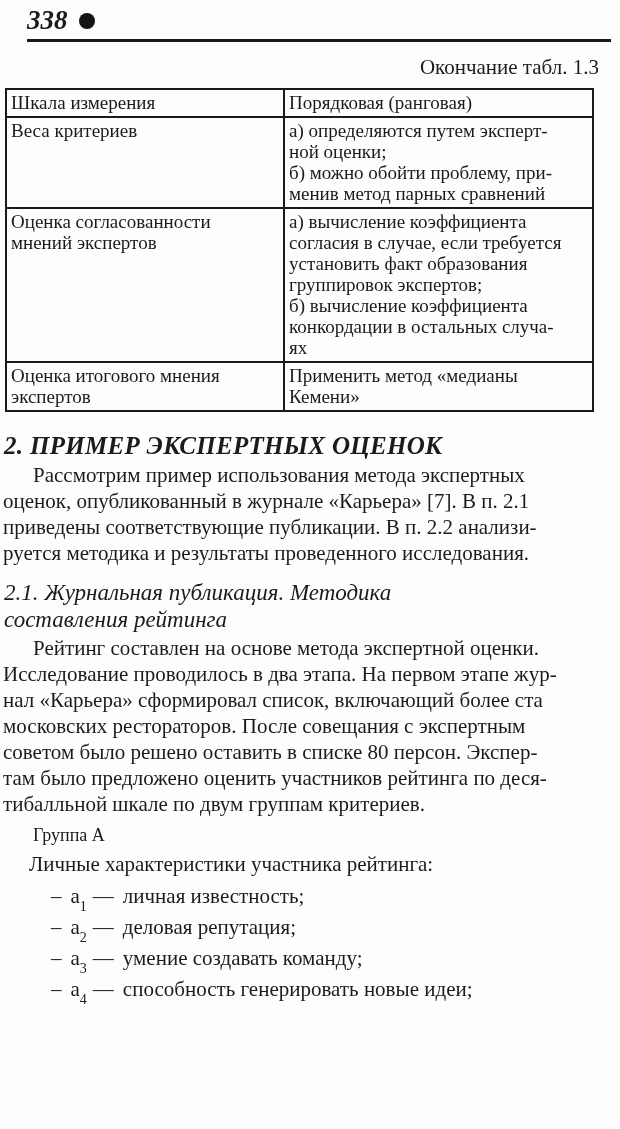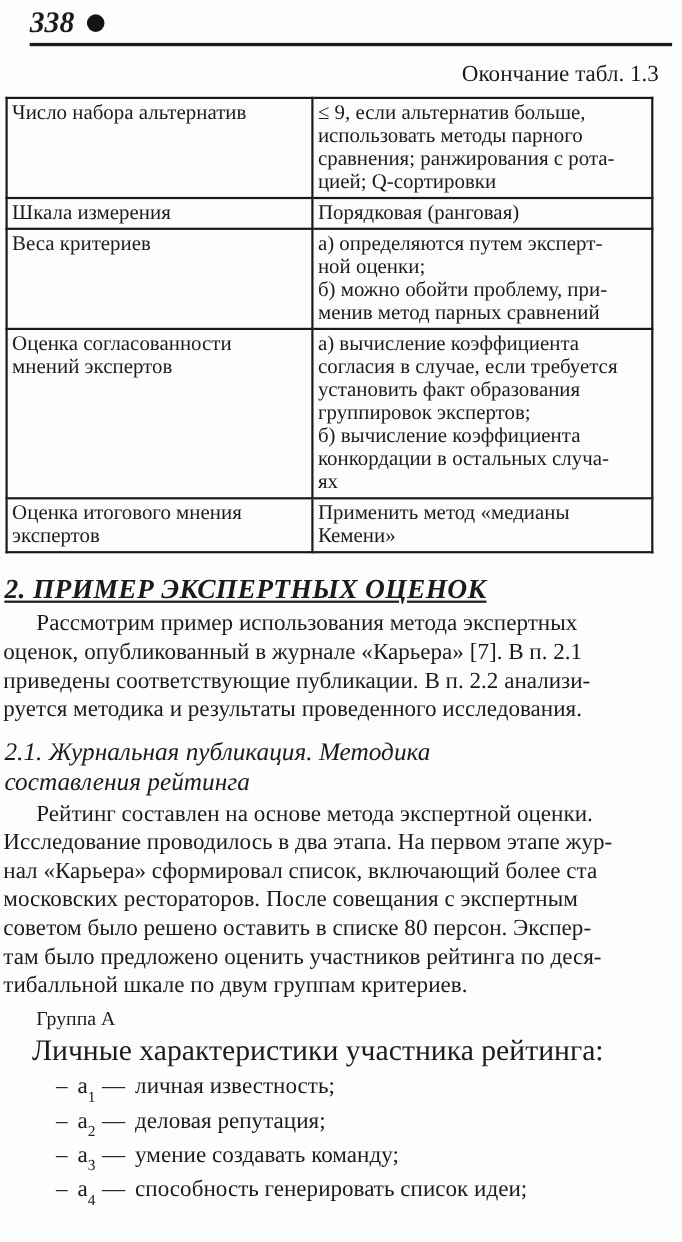--- a/index.html
+++ b/index.html
@@ -52,39 +52,38 @@
   }
   .spec-table td.c1 { width: 278px; }
 
   
   h1.sec {
     font-size: 25px;
     font-style: italic;
     font-weight: bold;
     margin: 20px 0 0 1px;
     letter-spacing: 0.3px;
-    text-decoration: underline;
   }
   p.body {
     font-size: 21px;
     line-height: 26px;
     margin-top: 2px;
     text-indent: 30px;
     white-space: pre-line;
   }
   h2.subsec {
     font-size: 23px;
     font-style: italic;
     font-weight: normal;
     line-height: 27px;
     margin: 13px 0 0 1px;
     white-space: pre-line;
   }
   .group-label { font-size: 18px; line-height: 29px; margin: 4px 0 0 30px; }
-  .group-caption { font-size: 27px; line-height: 29px; margin-left: 26px; }
+  .group-caption { font-size: 21px; line-height: 29px; margin-left: 26px; }
   .criteria { margin-top: 2px; }
   .crit { font-size: 21px; line-height: 31px; margin-left: 48px; }
   .crit .c-dash { margin-right: 9px; }
   .crit .c-sub { font-size: 14px; line-height: 0; position: relative; top: 3px; }
   .crit .c-em { margin: 0 9px 0 6px; }
 </style>
 </head>
 <body>
 
 <div class="page">
@@ -93,27 +92,20 @@
     <div class="page-num-wrap">
       <span class="page-num">338</span>
       <span class="dot"></span>
     </div>
   </div>
 
   <div class="caption">Окончание табл. 1.3</div>
 
   <table class="spec-table">
     <tbody>
-      <tr>
-        <td class="c1">Число набора альтернатив</td>
-        <td class="c2">≤ 9, если альтернатив больше,
-использовать методы парного
-сравнения; ранжирования с рота-
-цией; Q-сортировки</td>
-      </tr>
       <tr>
         <td class="c1">Шкала измерения</td>
         <td class="c2">Порядковая (ранговая)</td>
       </tr>
       <tr>
         <td class="c1">Веса критериев</td>
         <td class="c2">а) определяются путем эксперт-
 ной оценки;
 б) можно обойти проблему, при-
 менив метод парных сравнений</td>
@@ -156,16 +148,16 @@
 там было предложено оценить участников рейтинга по деся-
 тибалльной шкале по двум группам критериев.</p>
 
   <div class="group-label">Группа А</div>
   <div class="group-caption">Личные характеристики участника рейтинга:</div>
 
   <div class="criteria">
     <div class="crit"><span class="c-dash">–</span><span class="c-sym">а</span><sub class="c-sub">1</sub><span class="c-em">—</span><span class="c-text">личная известность;</span></div>
     <div class="crit"><span class="c-dash">–</span><span class="c-sym">а</span><sub class="c-sub">2</sub><span class="c-em">—</span><span class="c-text">деловая репутация;</span></div>
     <div class="crit"><span class="c-dash">–</span><span class="c-sym">а</span><sub class="c-sub">3</sub><span class="c-em">—</span><span class="c-text">умение создавать команду;</span></div>
-    <div class="crit"><span class="c-dash">–</span><span class="c-sym">а</span><sub class="c-sub">4</sub><span class="c-em">—</span><span class="c-text">способность генерировать список идеи;</span></div>
+    <div class="crit"><span class="c-dash">–</span><span class="c-sym">а</span><sub class="c-sub">4</sub><span class="c-em">—</span><span class="c-text">способность генерировать новые идеи;</span></div>
   </div>
 
 </div>
 
 </body></html>

